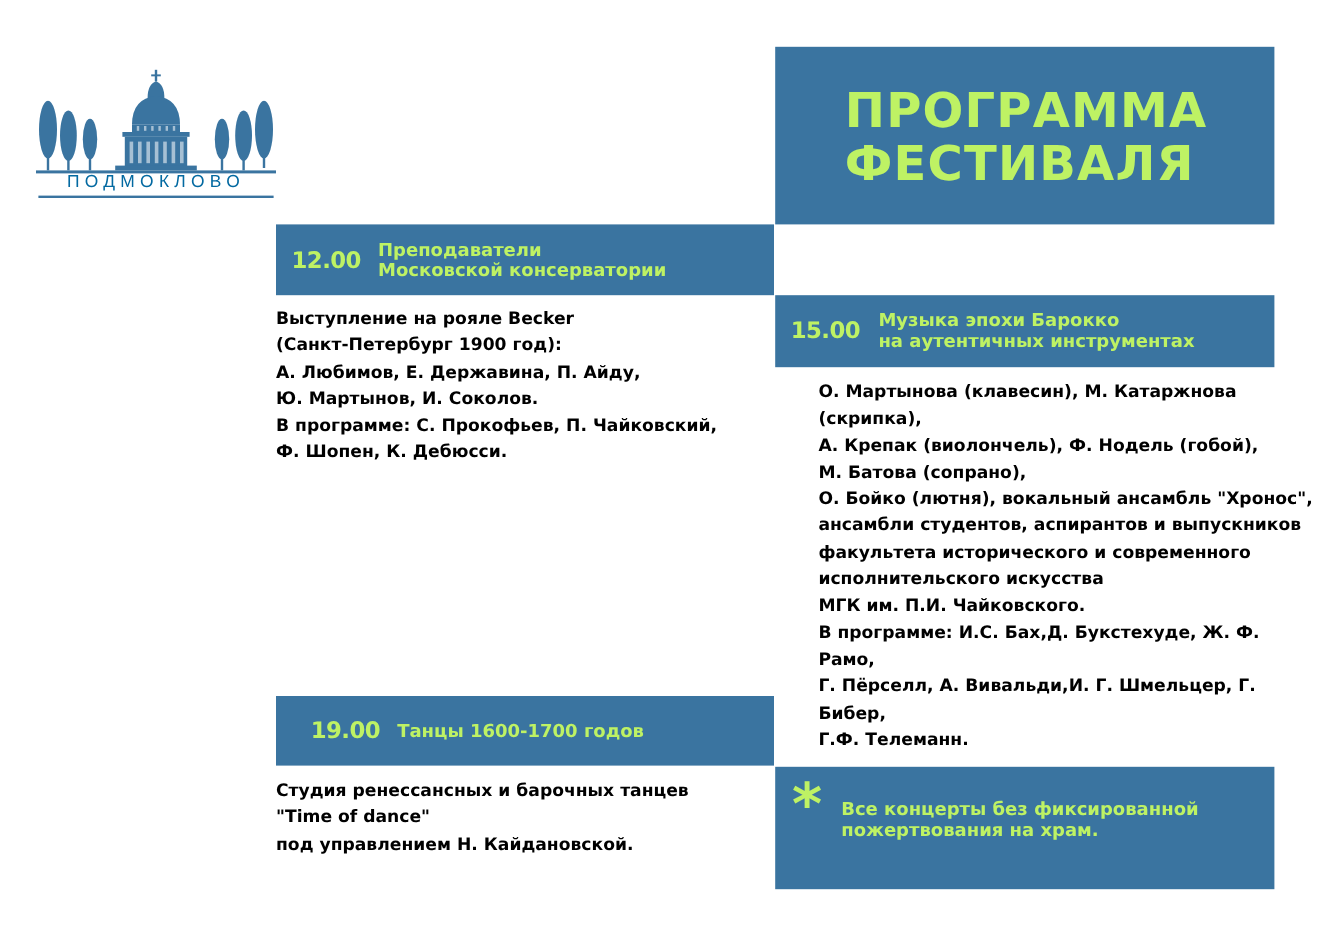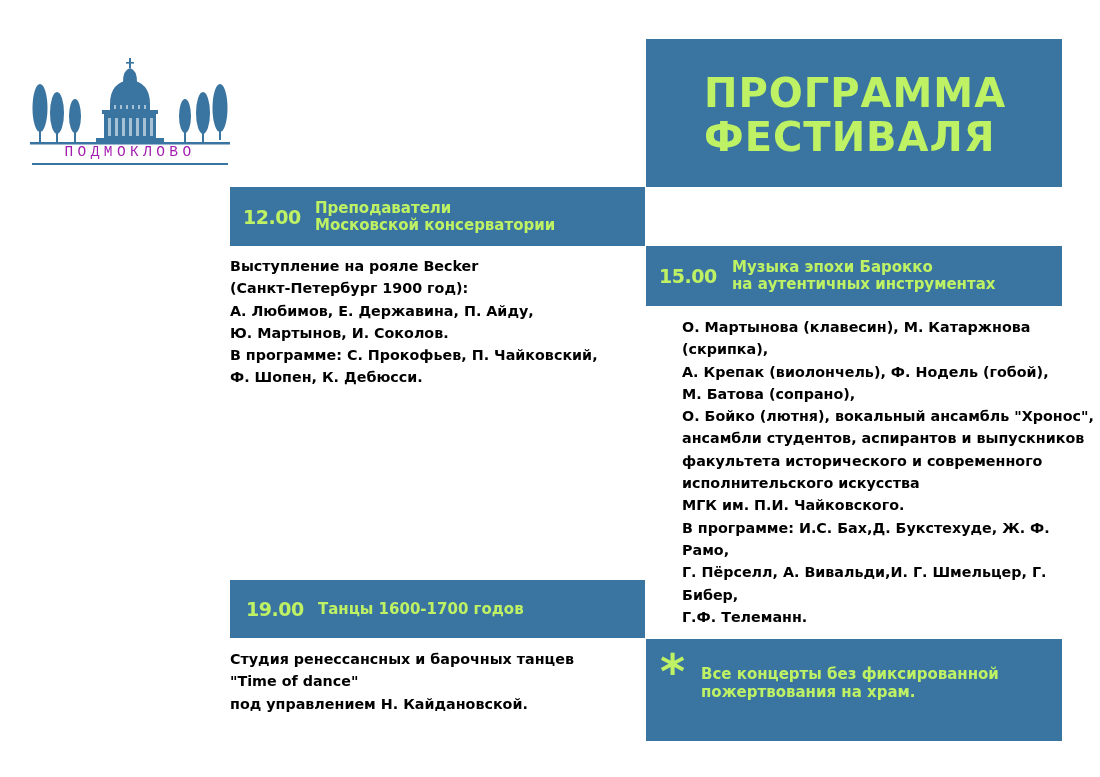--- a/index.html
+++ b/index.html
@@ -4,36 +4,36 @@
 <style>
   html, body { margin: 0; padding: 0; }
   body {
     width: 1100px; height: 777px; background: #ffffff; position: relative; overflow: hidden;
     font-family: "DejaVu Sans", sans-serif; color: #3a74a0;
   }
   .blue { background: #3a74a0; color: #bef264; position: absolute; box-sizing: border-box; }
   .logo { position: absolute; left: 30px; top: 58px; width: 200px; height: 110px; }
   .logo-word {
     position: absolute; left: 32px; top: 144px; width: 196px; text-align: center;
-    font-family: Liberation Mono, monospace; font-size: 14.5px; letter-spacing: 4.4px; color: #a21caf;
+    font-family: Liberation Sans, sans-serif; font-size: 14.5px; letter-spacing: 4.4px; color: #0369a1;
   }
   .logo-rule { position: absolute; left: 32px; width: 196px; height: 2px; background: #3a74a0; }
   .title-box { left: 646px; top: 39px; width: 416px; height: 148px; }
   .title-text {
     position: absolute; left: 58px; top: 32px; font-weight: bold; font-size: 40px; line-height: 44px;
     letter-spacing: 1px;
   }
   .slot-head { display: flex; align-items: center; }
   .slot-time { font-weight: bold; font-size: 19px; letter-spacing: -0.5px; }
   .slot-title { font-size: 15px; line-height: 17px; font-weight: bold; }
   .s12 { left: 230px; top: 187px; width: 415px; height: 59px; padding-left: 13px; }
   .s12 .slot-time { width: 72px; }
   .s15 { left: 646px; top: 246px; width: 416px; height: 60px; padding-left: 13px; }
   .s15 .slot-time { width: 73px; }
-  .s19 { left: 230px; top: 580px; width: 415px; height: 58px; padding-left: 16px; }
+  .s19 { left: 230px; top: 580px; width: 415px; height: 58px; padding-left: 29px; }
   .s19 .slot-time { width: 72px; }
   .desc { position: absolute; font-weight: bold; font-size: 14.3px; line-height: 22.3px; color: #000000; }
   .d12 { left: 230px; top: 255px; }
   .d15 { left: 646px; top: 316px; margin-left: 36px; }
   .d19 { left: 230px; top: 648px; }
   .note { left: 646px; top: 639px; width: 416px; height: 102px; }
   .note-star { position: absolute; left: 14px; top: 8px; font-size: 48px; font-weight: bold; line-height: 48px; }
   .note-text { position: absolute; left: 55px; top: 27px; font-weight: bold; font-size: 15px; line-height: 17.5px; }
 </style>
 </head>

